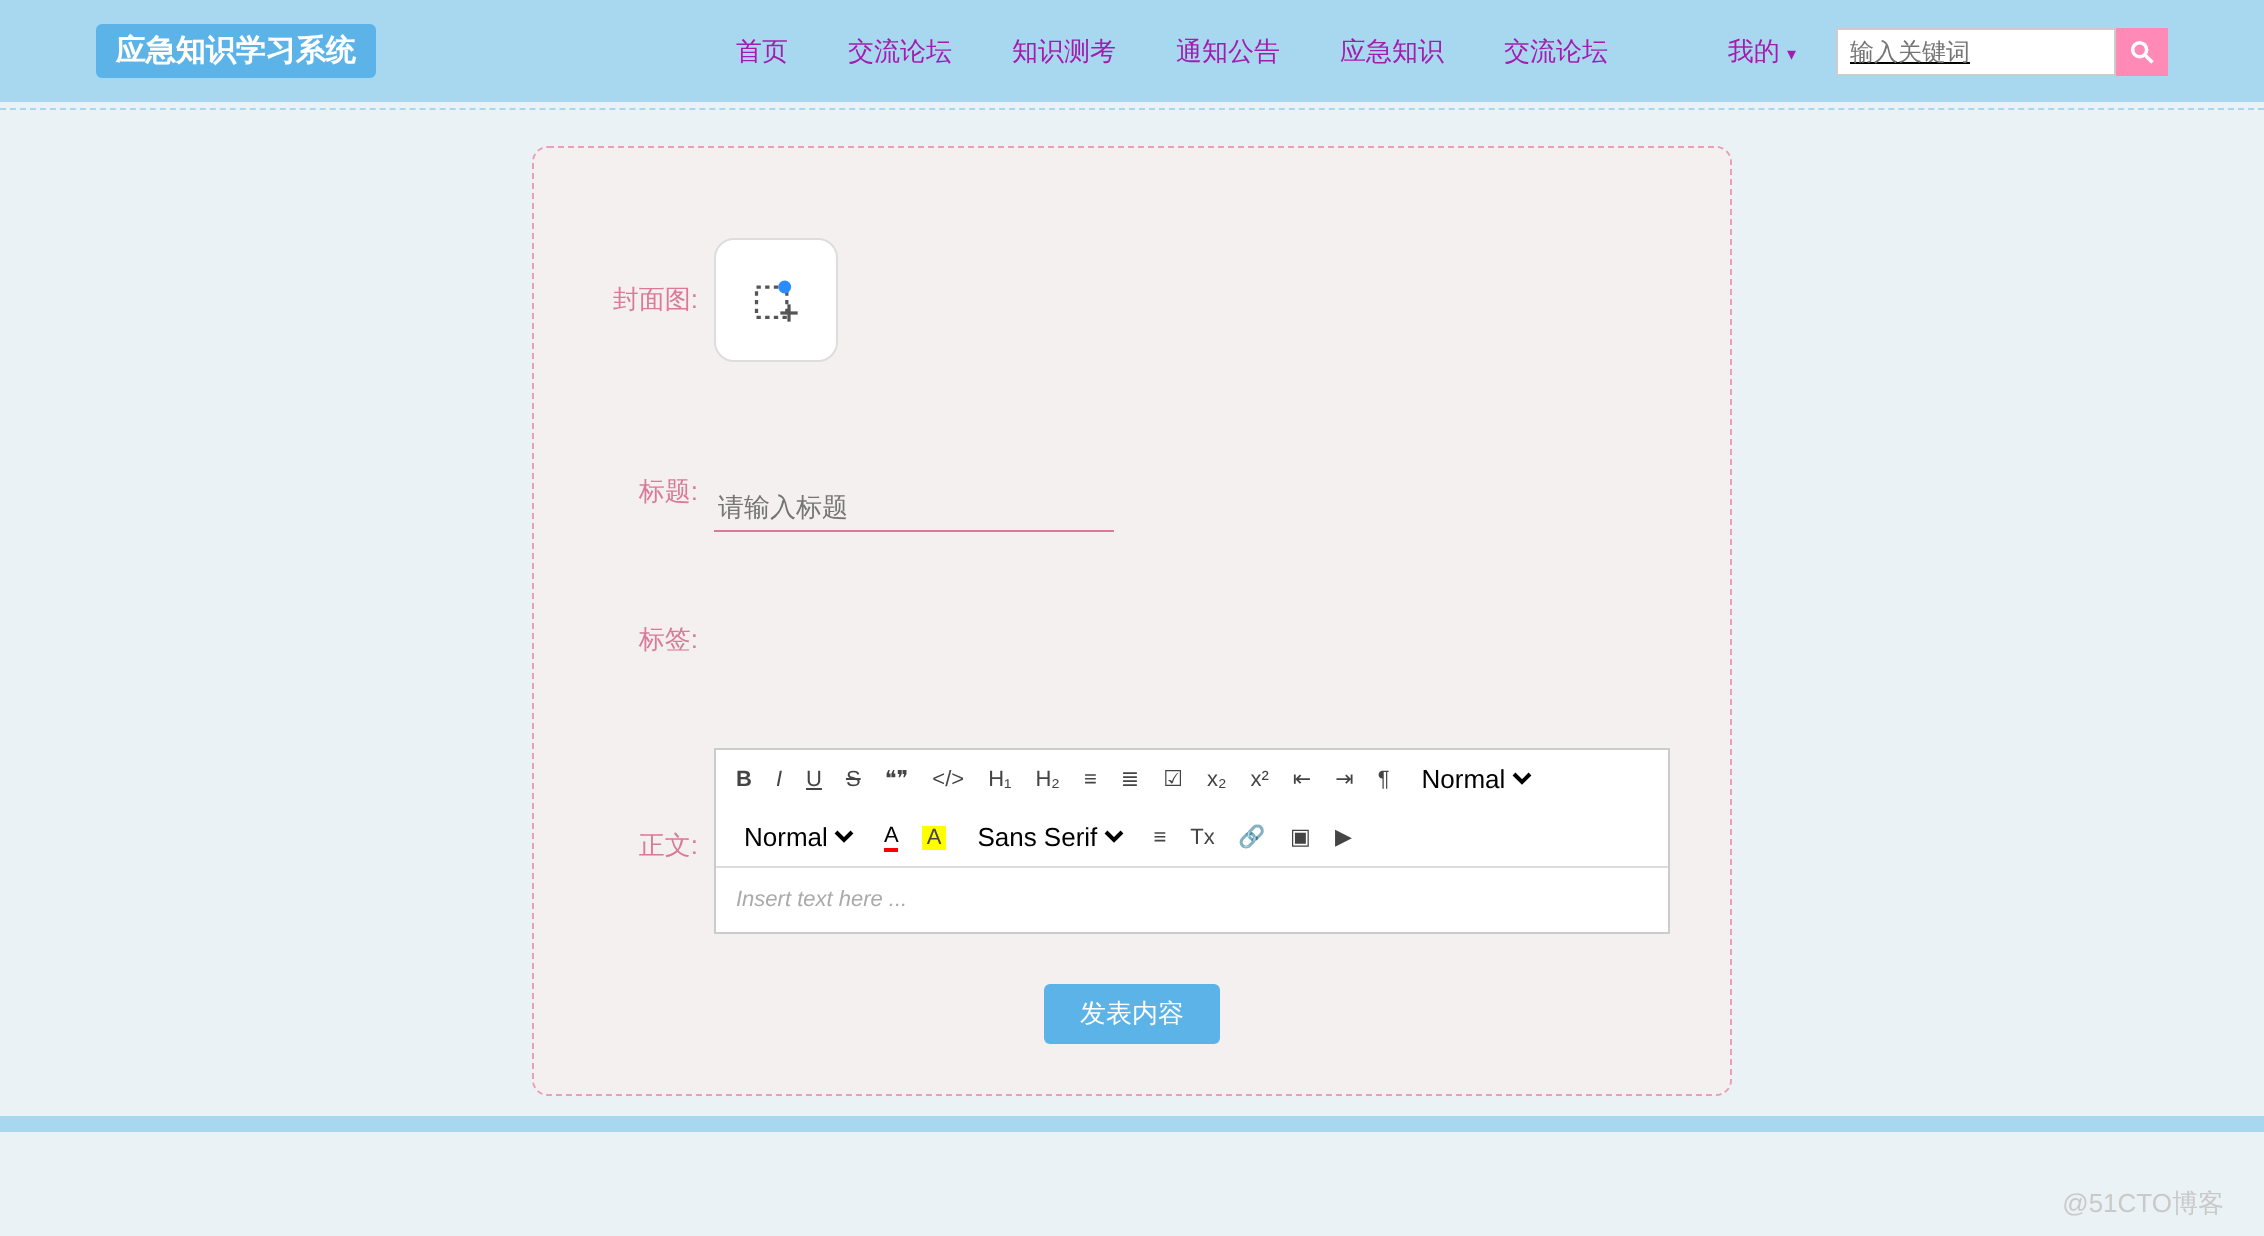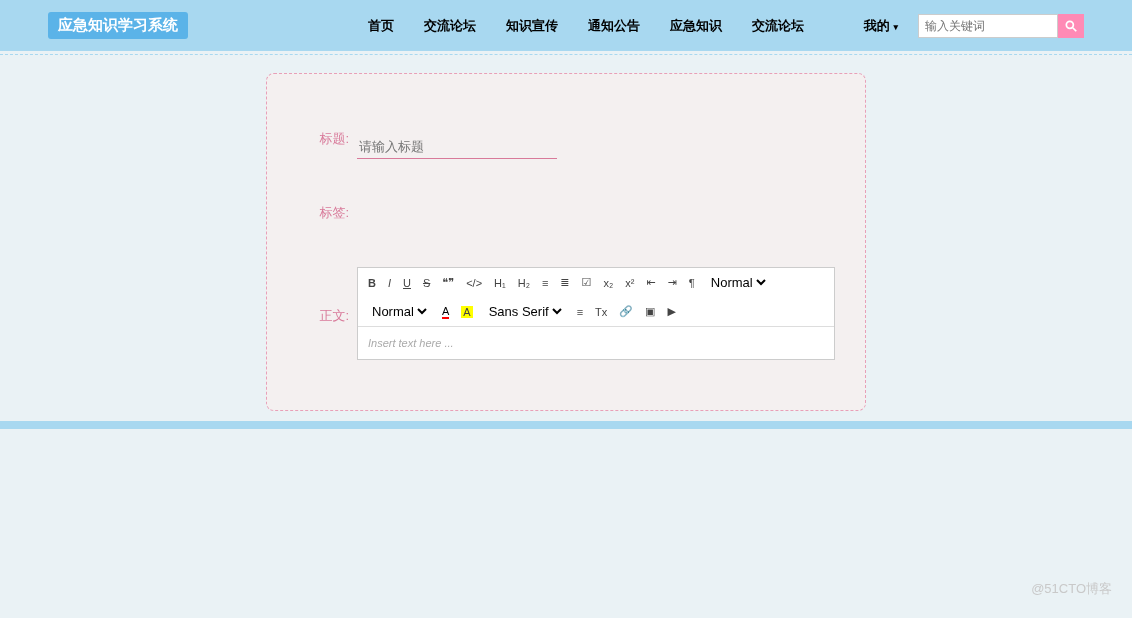--- a/index.html
+++ b/index.html
@@ -1,22 +1,22 @@
 <!DOCTYPE html>
 <html><head>
   <meta charset="utf-8">
   <style>
     * { box-sizing: border-box; margin: 0; padding: 0; }
     body { font-family: -apple-system, Arial, sans-serif; background: #eaf2f5; font-size: 13px; }
     .header { background: #a8d8f0; height: 51px; display: flex; align-items: center; padding: 0 48px; gap: 20px; }
     .logo { background: #5bb3e8; color: #fff; font-weight: bold; padding: 4px 10px; border-radius: 3px; font-size: 15px; }
     .nav { display: flex; gap: 30px; margin-left: 160px; }
-    .nav-item { color: #000000; font-weight: bold; font-size: 13px; text-decoration: none; cursor: pointer; }
+    .nav-item { color: #a21caf; font-weight: normal; font-size: 13px; text-decoration: none; cursor: pointer; }
     .nav-spacer { flex: 1; }
-    .search-wrap { display: flex; align-items: flex-start; }
+    .search-wrap { display: flex; align-items: flex-start; text-decoration: underline; }
     .search-input { width: 140px; height: 24px; border: 1px solid #ccc; padding: 0 6px; font-size: 12px; }
     .search-btn { width: 26px; height: 24px; background: #ff8ab5; border: none; cursor: pointer; display: flex; align-items: center; justify-content: center; }
     .dashed-line { border-top: 1px dashed #a8d8f0; margin: 3px 0 0 0; }
     .panel { width: 600px; margin: 18px auto 10px auto; background: #f4f0f0; border: 1px dashed #e8a0b8; border-radius: 8px; padding: 45px 30px 25px 30px; }
     .row { display: flex; align-items: center; margin-bottom: 45px; }
     .row-label { width: 60px; color: #d87a9a; font-size: 13px; text-align: right; padding-right: 8px; }
     .upload-box { width: 62px; height: 62px; background: #fff; border: 1px solid #ddd; border-radius: 10px; display: flex; align-items: center; justify-content: center; cursor: pointer; }
     .underline-input { border: none; border-bottom: 1px solid #d87a9a; background: transparent; width: 200px; padding: 4px 2px; font-size: 13px; outline: none; color: #777; margin-top: 16px; }
     .underline-input.wide { width: 200px; }
     .select-box { width: 200px; height: 24px; background: #fff; border: 1px solid #ddd; font-size: 12px; padding: 0 4px; }
@@ -26,53 +26,64 @@
     .tb-bold { font-weight: bold; }
     .tb-italic { font-style: italic; }
     .tb-under { text-decoration: underline; }
     .tb-strike { text-decoration: line-through; }
     .editor-body { padding: 10px; min-height: 30px; color: #aaa; font-style: italic; font-size: 11px; }
     .row-editor { display: flex; align-items: flex-start; margin-bottom: 25px; }
     .row-editor .row-label { margin-top: 40px; }
     .editor-wrap { flex: 1; }
     .submit-wrap { text-align: center; margin-top: 20px; }
     .submit-btn { background: #5bb3e8; color: #fff; border: none; padding: 6px 18px; border-radius: 3px; font-size: 13px; cursor: pointer; }
-    .watermark { position: fixed; bottom: 20px; right: 20px; color: #c9c9c9; font-size: 13px; }
+    .watermark { position: fixed; bottom: 7px; right: 20px; color: #c9c9c9; font-size: 13px; }
     .footer-bar { height: 8px; background: #a8d8f0; margin-top: 10px; }
     .pick select { border:none; font-size:13px; background:transparent; }
   </style>
 </head>
 <body>
 
 <div class="header">
   <div class="logo">应急知识学习系统</div>
   <div class="nav">
     <a class="nav-item">首页</a>
     <a class="nav-item">交流论坛</a>
-    <a class="nav-item">知识宣传</a>
+    <a class="nav-item">知识测考</a>
     <a class="nav-item">通知公告</a>
     <a class="nav-item">应急知识</a>
     <a class="nav-item">交流论坛</a>
   </div>
   <div class="nav-spacer"></div>
   <a class="nav-item"><span>我的</span> <span style="font-size:9px;">▾</span></a>
   <div class="search-wrap">
     <input class="search-input" placeholder="输入关键词" style="">
     <button class="search-btn">
       <svg width="14" height="14" viewBox="0 0 24 24" fill="none" stroke="#fff" stroke-width="3">
           <circle cx="10" cy="10" r="6"></circle>
           <line x1="15" y1="15" x2="21" y2="21"></line>
         </svg>
     </button>
   </div>
 </div>
 <div class="dashed-line"></div>
 
 <div class="panel">
 
+  <div class="row">
+    <div class="row-label">封面图:</div>
+    <div class="upload-box">
+      <svg width="26" height="26" viewBox="0 0 24 24" fill="none" stroke="#555" stroke-width="1.5">
+        <rect x="3" y="6" width="14" height="14" stroke-dasharray="2 2"></rect>
+        <circle cx="16" cy="6" r="3" fill="#2b8cff" stroke="none"></circle>
+        <line x1="18" y1="14" x2="18" y2="22"></line>
+          <line x1="14" y1="18" x2="22" y2="18"></line>
+      </svg>
+    </div>
+  </div>
 
   <div class="row">
     <div class="row-label">标题:</div>
     <input class="underline-input" placeholder="请输入标题" style="">
   </div>
 
 
   <div class="row">
     <div class="row-label">标签:</div>
   </div>
@@ -113,17 +124,20 @@
           <span class="tb-item">Tx</span>
           <span class="tb-item">🔗</span>
           <span class="tb-item">▣</span>
           <span class="tb-item">▶</span>
         </div>
         <div class="editor-body">Insert text here ...</div>
       </div>
     </div>
   </div>
 
+  <div class="submit-wrap">
+    <button class="submit-btn">发表内容</button>
+  </div>
 
 </div>
 
 <div class="footer-bar"></div>
 <div class="watermark">@51CTO博客</div>
 
 </body></html>

